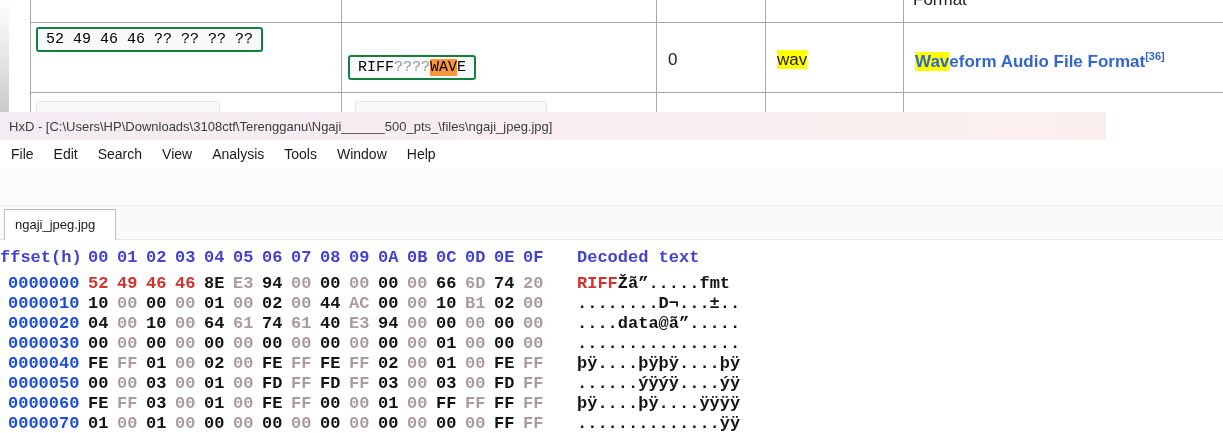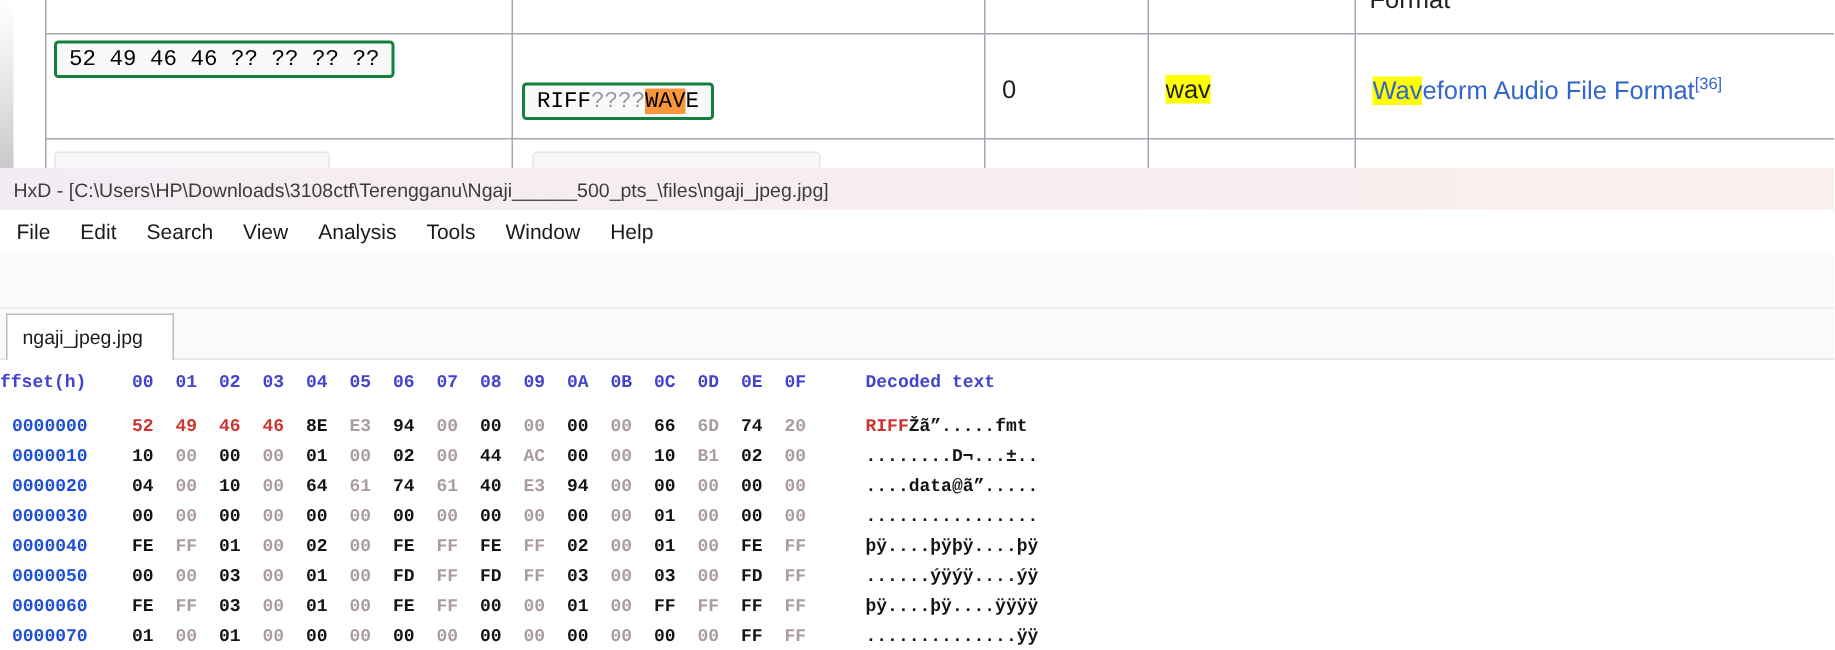--- a/index.html
+++ b/index.html
@@ -13,25 +13,25 @@
   .vline{position:absolute;top:0;height:112px;width:1px;background:#a2a9b1;}
   .hline{position:absolute;left:30px;width:1193px;height:1px;background:#a2a9b1;}
   .codebox{position:absolute;display:inline-block;background:#f8f9fa;border:2px solid #15803d;
            border-radius:3px;padding:2px 8px;font-family:"Liberation Mono",monospace;
            font-size:15px;color:#000;white-space:pre;}
   .stub{position:absolute;height:12px;background:#f8f9fa;border:1px solid #e3e6ea;border-radius:3px 3px 0 0;}
   .wikitext{position:absolute;font-size:17px;color:#202122;}
   .wild{color:#95989c;}
   .hl-orange{background:#f8963c;}
   .hl-yellow{background:#ffff00;}
-  .wlink{color:#3366cc;text-decoration:none;}
+  .wlink{color:#3366cc;text-decoration:none;font-weight:bold;}
   .refsup{font-size:11px;vertical-align:super;color:#3366cc;}
 
   
-  #titlebar{position:absolute;left:0;top:112px;width:1223px;height:28px;
+  #titlebar{position:absolute;left:0;top:112px;width:1106px;height:28px;
             background:linear-gradient(90deg,#f3ecf2 0%,#f8eef0 55%,#fbefee 100%);
             display:flex;align-items:center;}
   #titlebar span{padding-left:9px;font-size:13px;color:#3c3c3c;white-space:pre;}
 
   #menubar{position:absolute;left:0;top:140px;width:1223px;height:28px;background:#ffffff;
            display:flex;align-items:flex-start;padding-left:1px;box-sizing:border-box;}
   .menu-item{font-size:14px;color:#1a1a1a;padding:0 10px;line-height:28px;}
 
   #toolbar{position:absolute;left:0;top:168px;width:1223px;height:38px;background:#fbfbfb;
            border-bottom:1px solid #ececec;box-sizing:border-box;}
@@ -49,21 +49,21 @@
   .chev{width:7px;height:7px;border-right:2px solid #7a7a7a;border-bottom:2px solid #7a7a7a;
         transform:rotate(45deg);margin-top:-4px;}
 
   #tabstrip{position:absolute;left:0;top:206px;width:1223px;height:34px;background:#fafaf9;
             border-bottom:1px solid #e6e6e6;box-sizing:border-box;}
   #tab{position:absolute;left:4px;top:3px;width:112px;height:31px;background:#ffffff;
        border:1px solid #bdbdbd;border-bottom:none;box-sizing:border-box;
        font-size:13px;color:#1a1a1a;line-height:29px;padding-left:10px;}
 
   #hexarea{position:absolute;left:0;top:240px;width:1223px;height:193px;background:#ffffff;
-           font-family:"Liberation Mono",monospace;font-size:12px;font-weight:bold;overflow:hidden;}
+           font-family:"Liberation Mono",monospace;font-size:17px;font-weight:bold;overflow:hidden;}
   #hex-header{position:absolute;left:-6px;top:8px;white-space:nowrap;}
   #hex-rows{position:absolute;left:-6px;top:34px;}
   .hexrow{height:20px;line-height:20px;white-space:nowrap;}
   .off-label{display:inline-block;margin-left:6px;width:88px;color:#4343cf;}
   .off{display:inline-block;margin-left:14px;width:80px;color:#1d4ed8;}
   .byte{display:inline-block;width:29px;color:#141414;}
   .byte.hdr{color:#4343cf;}
   .byte.alt{color:#ab9c9e;}
   .byte.red{color:#cf3430;}
   .dec{margin-left:25px;color:#141414;}

